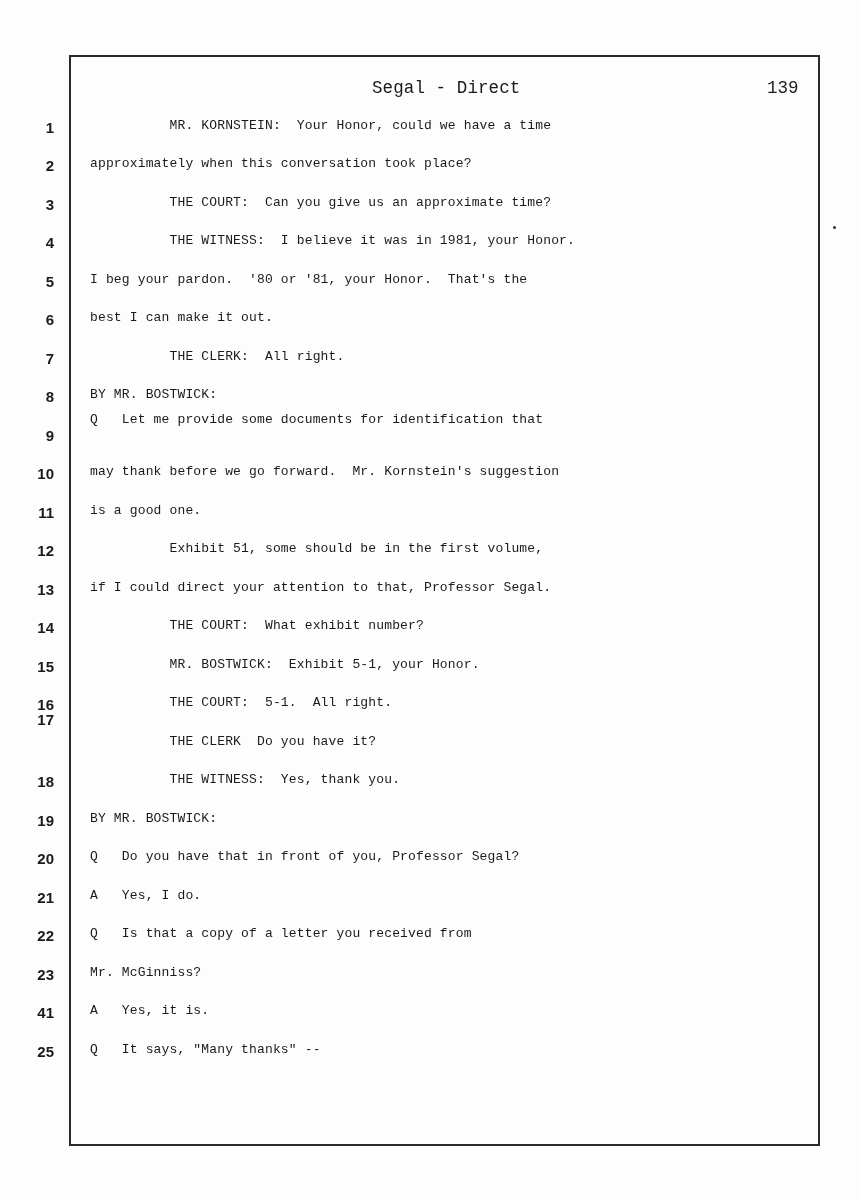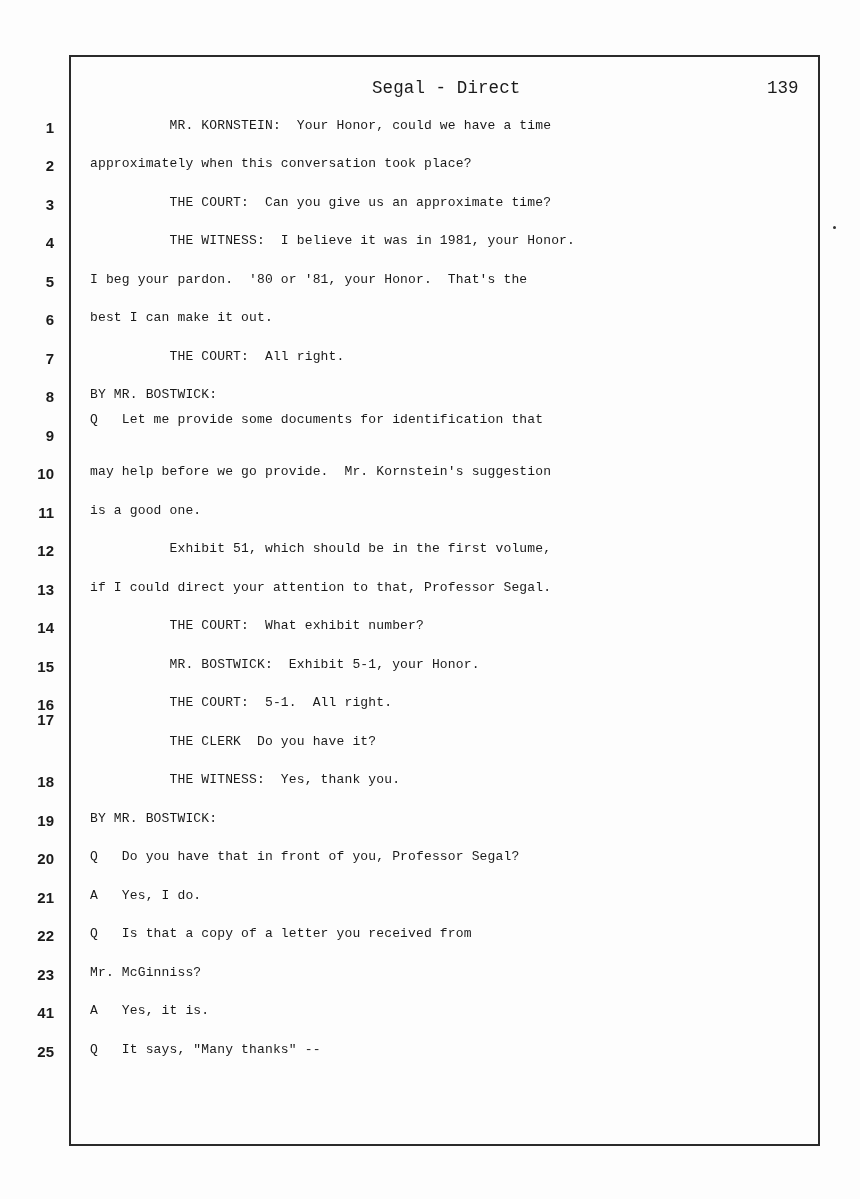--- a/index.html
+++ b/index.html
@@ -92,36 +92,36 @@
   <div class="line-num" style="top:234px">4</div>
   <div class="line-text" style="top:233px">          THE WITNESS:  I believe it was in 1981, your Honor.</div>
 
   <div class="line-num" style="top:273px">5</div>
   <div class="line-text" style="top:272px">I beg your pardon.  '80 or '81, your Honor.  That's the</div>
 
   <div class="line-num" style="top:311px">6</div>
   <div class="line-text" style="top:310px">best I can make it out.</div>
 
   <div class="line-num" style="top:350px">7</div>
-  <div class="line-text" style="top:349px">          THE COURT:  All right.</div>
+  <div class="line-text" style="top:349px">          THE CLERK:  All right.</div>
 
   <div class="line-num" style="top:388px">8</div>
   <div class="line-text" style="top:387px">BY MR. BOSTWICK:</div>
 
   <div class="line-num" style="top:427px">9</div>
   <div class="line-text" style="top:412px">Q   Let me provide some documents for identification that</div>
 
   <div class="line-num" style="top:465px">10</div>
-  <div class="line-text" style="top:464px">may help before we go provide.  Mr. Kornstein's suggestion</div>
+  <div class="line-text" style="top:464px">may thank before we go forward.  Mr. Kornstein's suggestion</div>
 
   <div class="line-num" style="top:504px">11</div>
   <div class="line-text" style="top:503px">is a good one.</div>
 
   <div class="line-num" style="top:542px">12</div>
-  <div class="line-text" style="top:541px">          Exhibit 51, which should be in the first volume,</div>
+  <div class="line-text" style="top:541px">          Exhibit 51, some should be in the first volume,</div>
 
   <div class="line-num" style="top:581px">13</div>
   <div class="line-text" style="top:580px">if I could direct your attention to that, Professor Segal.</div>
 
   <div class="line-num" style="top:619px">14</div>
   <div class="line-text" style="top:618px">          THE COURT:  What exhibit number?</div>
 
   <div class="line-num" style="top:658px">15</div>
   <div class="line-text" style="top:657px">          MR. BOSTWICK:  Exhibit 5-1, your Honor.</div>
 

